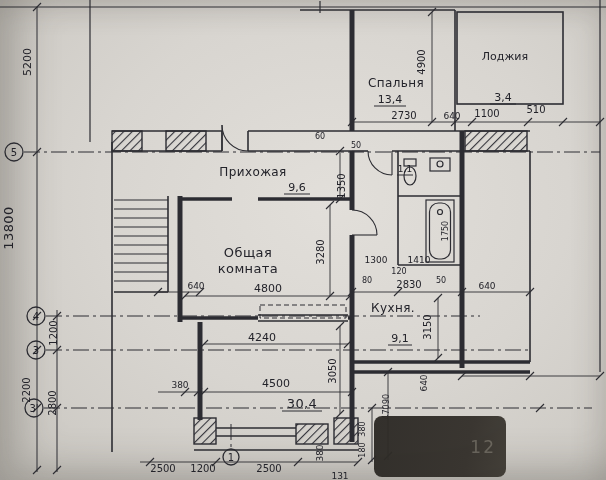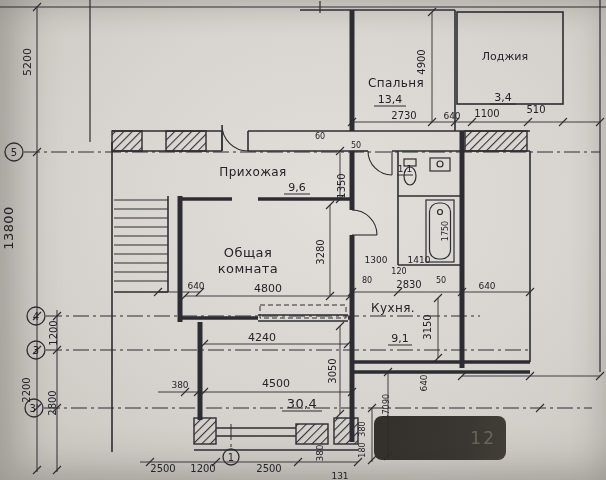--- a/index.html
+++ b/index.html
@@ -7,21 +7,21 @@
     position:relative;width:606px;height:480px;overflow:hidden;
     background:radial-gradient(ellipse at 55% 42%, #e2dfda 0%, #d8d5d0 50%, #c9c6c0 100%);
     box-shadow:inset 22px -12px 38px rgba(70,64,58,.28), inset -10px 10px 28px rgba(70,64,58,.14);
     font-family:"DejaVu Sans", sans-serif;
   }
   svg{position:absolute;left:0;top:0;}
   svg text{fill:#23232a;font-family:"DejaVu Sans", sans-serif;}
   .t8{font-size:8px}.t9{font-size:9px}.t10{font-size:10px}
   .t11{font-size:11px}.t12{font-size:12px;letter-spacing:.4px}.t13{font-size:13px;letter-spacing:.4px}
   #watermark{
-    position:absolute;left:374px;top:416px;width:132px;height:44px;
+    position:absolute;left:374px;top:416px;width:132px;height:61px;
     background:linear-gradient(100deg,#2d2a26 0%,#34302b 70%,#3e3a33 100%);
     border-radius:8px;opacity:.96;display:flex;align-items:center;justify-content:flex-end;
     padding-right:10px;box-sizing:border-box;
   }
   #watermark span{color:#8a857a;opacity:.55;font-size:17px;letter-spacing:2px;}
 </style>
 </head>
 <body>
 
 <div id="paper">

